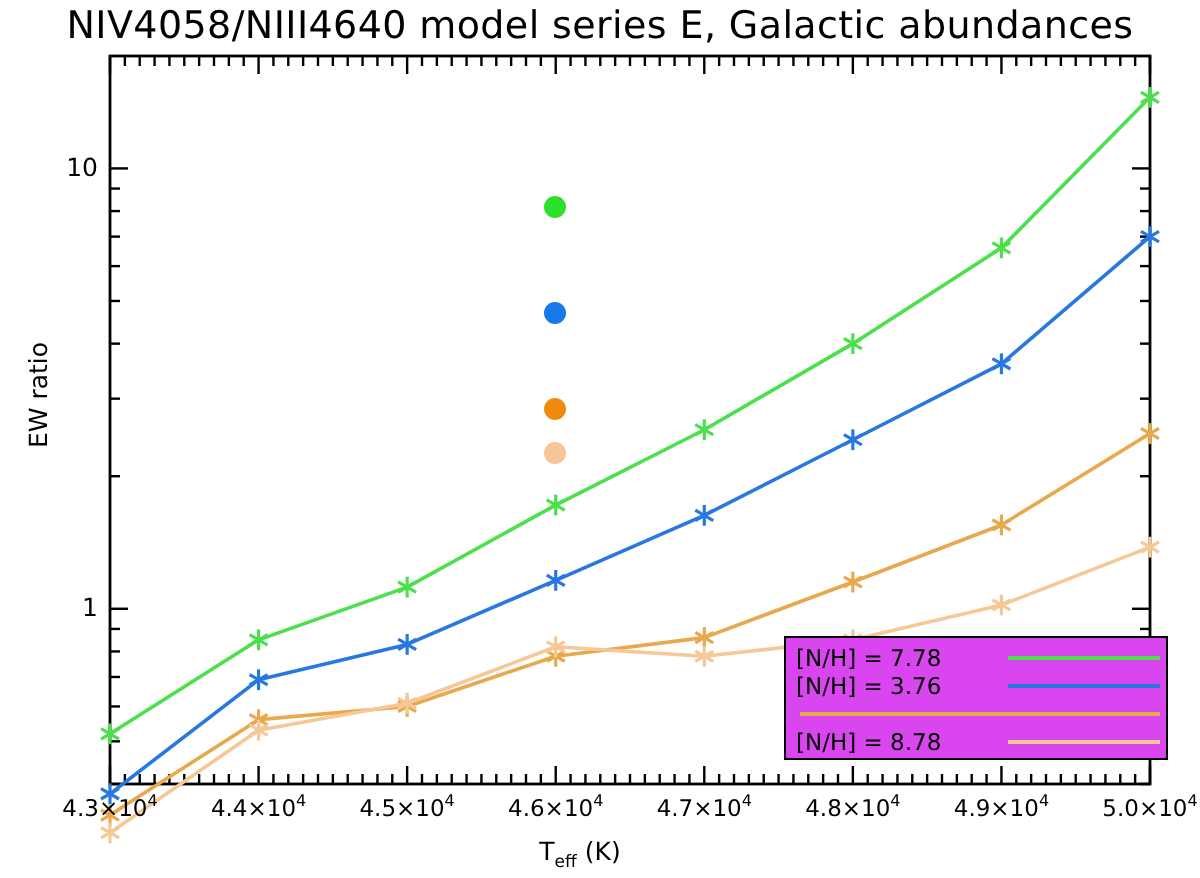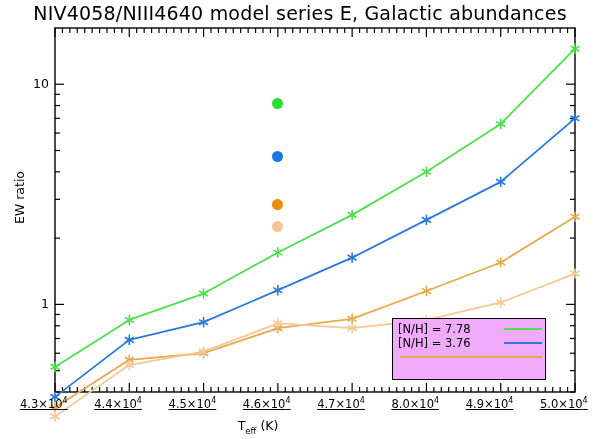--- a/index.html
+++ b/index.html
@@ -13,35 +13,35 @@
     position:absolute;left:0;top:2px;width:600px;text-align:center;
     font-size:19px;color:#000;letter-spacing:.2px;
   }
   .ylab{
     position:absolute;left:-26px;top:190px;width:90px;text-align:center;
     font-size:12.5px;color:#000;
     transform:rotate(-90deg);transform-origin:center center;
   }
   .xlab{
     position:absolute;left:0;top:418px;width:516px;text-align:center;
-    font-size:12.5px;color:#000;
+    font-size:12.5px;color:#000;padding-left:32px;
   }
   .xlab sub{font-size:8.5px;}
   .xtick{
     position:absolute;top:396px;font-size:11.5px;color:#000;
-    white-space:nowrap;text-decoration:underline;
+    text-align:center;white-space:nowrap;
   }
   .xtick sup{font-size:8px;vertical-align:super;}
   .ytick{
     position:absolute;font-size:12.5px;color:#000;text-align:right;
     white-space:nowrap;
   }
   .legend{
-    position:absolute;left:392px;top:318px;width:154px;height:62px;
-    border:1.4px solid #000;background:#f0abfc;box-sizing:border-box;
+    position:absolute;left:392px;top:318px;width:192px;height:62px;
+    border:1.4px solid #000;background:#d946ef;box-sizing:border-box;
     padding:3px 3px 0 5px;
   }
   .lgrow{display:flex;align-items:center;height:14px;}
   .lgtxt{font-size:11.5px;color:#000;white-space:nowrap;width:104px;}
   .lgline{flex:1;height:0;border-top:2.2px solid #000;margin-left:2px;}
   .circ{position:absolute;border-radius:50%;}
 </style>
 </head>
 <body>
 
@@ -397,21 +397,21 @@
     <span>T</span><sub>eff</sub>
     <span>(K)</span>
   </div>
 
   <div id="xticklabels">
       <div class="xtick" style="left: 20px; width: 70px;"><span>4.3×10</span><sup>4</sup></div>
       <div class="xtick" style="left: 94.2857px; width: 70px;"><span>4.4×10</span><sup>4</sup></div>
       <div class="xtick" style="left: 168.571px; width: 70px;"><span>4.5×10</span><sup>4</sup></div>
       <div class="xtick" style="left: 242.857px; width: 70px;"><span>4.6×10</span><sup>4</sup></div>
       <div class="xtick" style="left: 317.143px; width: 70px;"><span>4.7×10</span><sup>4</sup></div>
-      <div class="xtick" style="left: 391.429px; width: 70px;"><span>8.0×10</span><sup>4</sup></div>
+      <div class="xtick" style="left: 391.429px; width: 70px;"><span>4.8×10</span><sup>4</sup></div>
       <div class="xtick" style="left: 465.714px; width: 70px;"><span>4.9×10</span><sup>4</sup></div>
       <div class="xtick" style="left: 540px; width: 70px;"><span>5.0×10</span><sup>4</sup></div>
     </div>
   <div id="yticklabels">
       <div class="ytick" style="left: 5px; width: 44px; top: 296.383px;">1</div>
       <div class="ytick" style="left: 5px; width: 44px; top: 76.2052px;">10</div>
     </div>
   <div id="circles">
       <div class="circ" style="left: 272.357px; top: 97.6815px; width: 11px; height: 11px; background: rgb(46, 224, 46);"></div>
       <div class="circ" style="left: 272.357px; top: 150.902px; width: 11px; height: 11px; background: rgb(24, 120, 232);"></div>
@@ -424,15 +424,19 @@
       <span class="lgtxt">[N/H] = 7.78</span>
       <span class="lgline" style="border-top-color: rgb(76, 224, 76);"></span>
     </div>
     <div class="lgrow">
       <span class="lgtxt">[N/H] = 3.76</span>
       <span class="lgline" style="border-top-color: rgb(40, 120, 224);"></span>
     </div>
     <div class="lgrow">
       <span class="lgline" style="border-top-color: rgb(232, 168, 76);"></span>
     </div>
+    <div class="lgrow">
+      <span class="lgtxt">[N/H] = 8.78</span>
+      <span class="lgline" style="border-top-color: rgb(245, 200, 150);"></span>
+    </div>
   </div>
 
 </div>
 
 </body></html>

